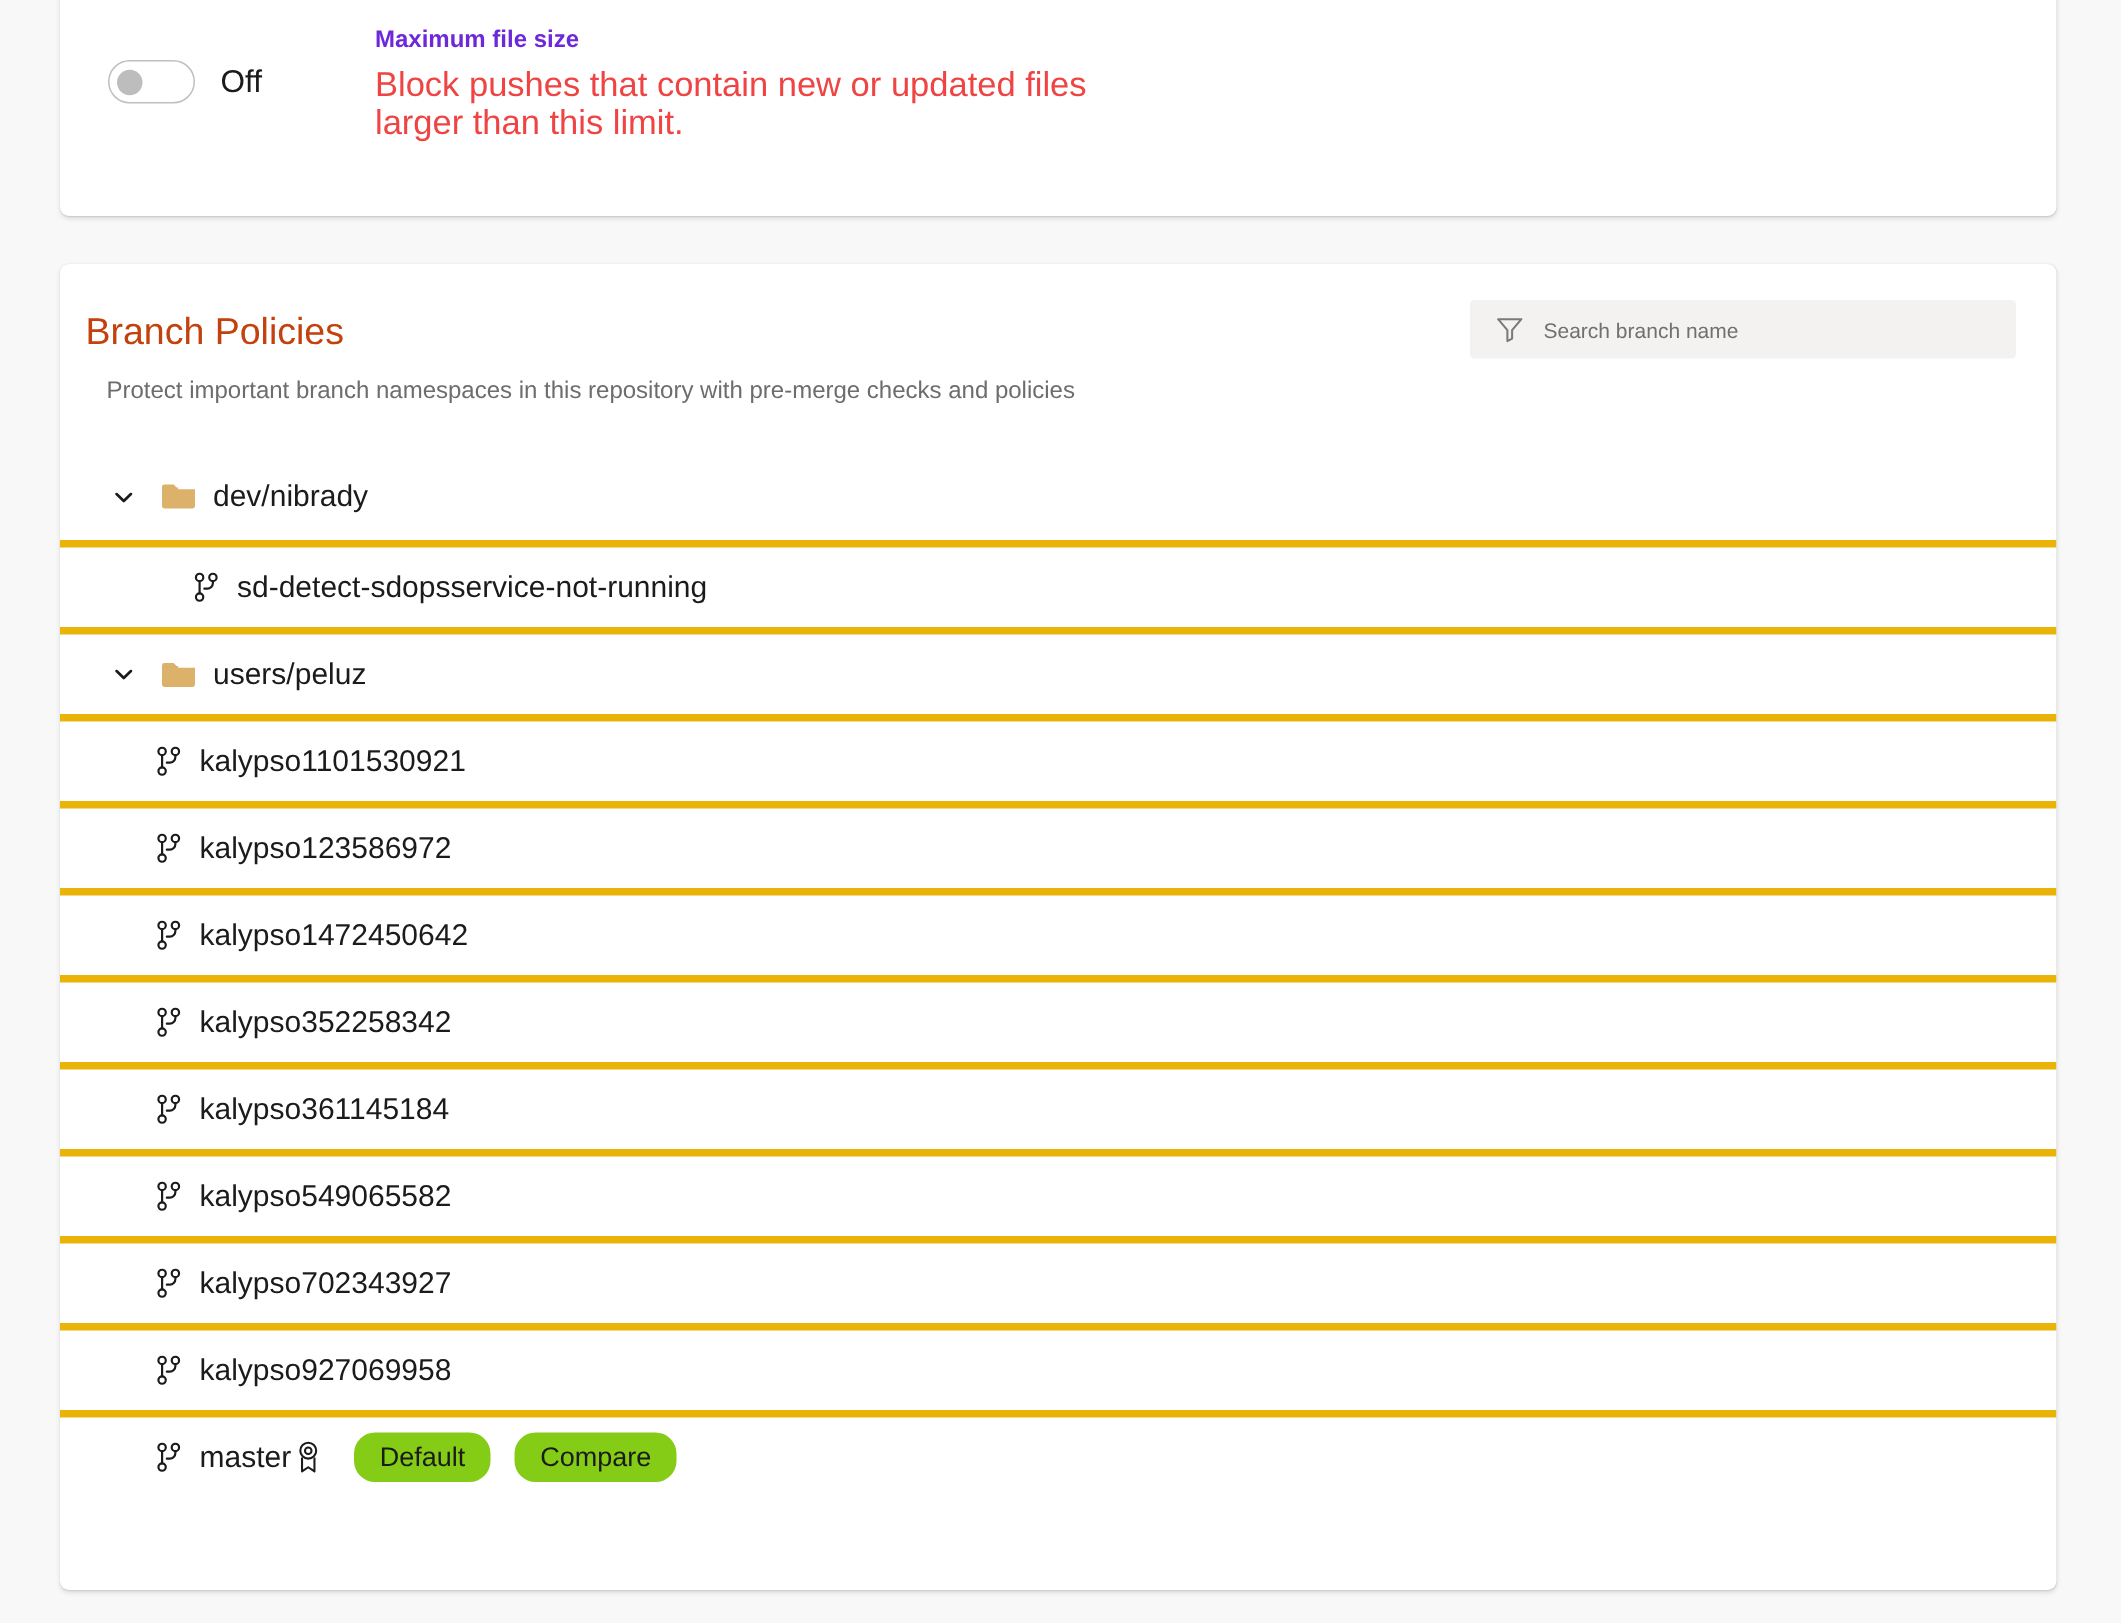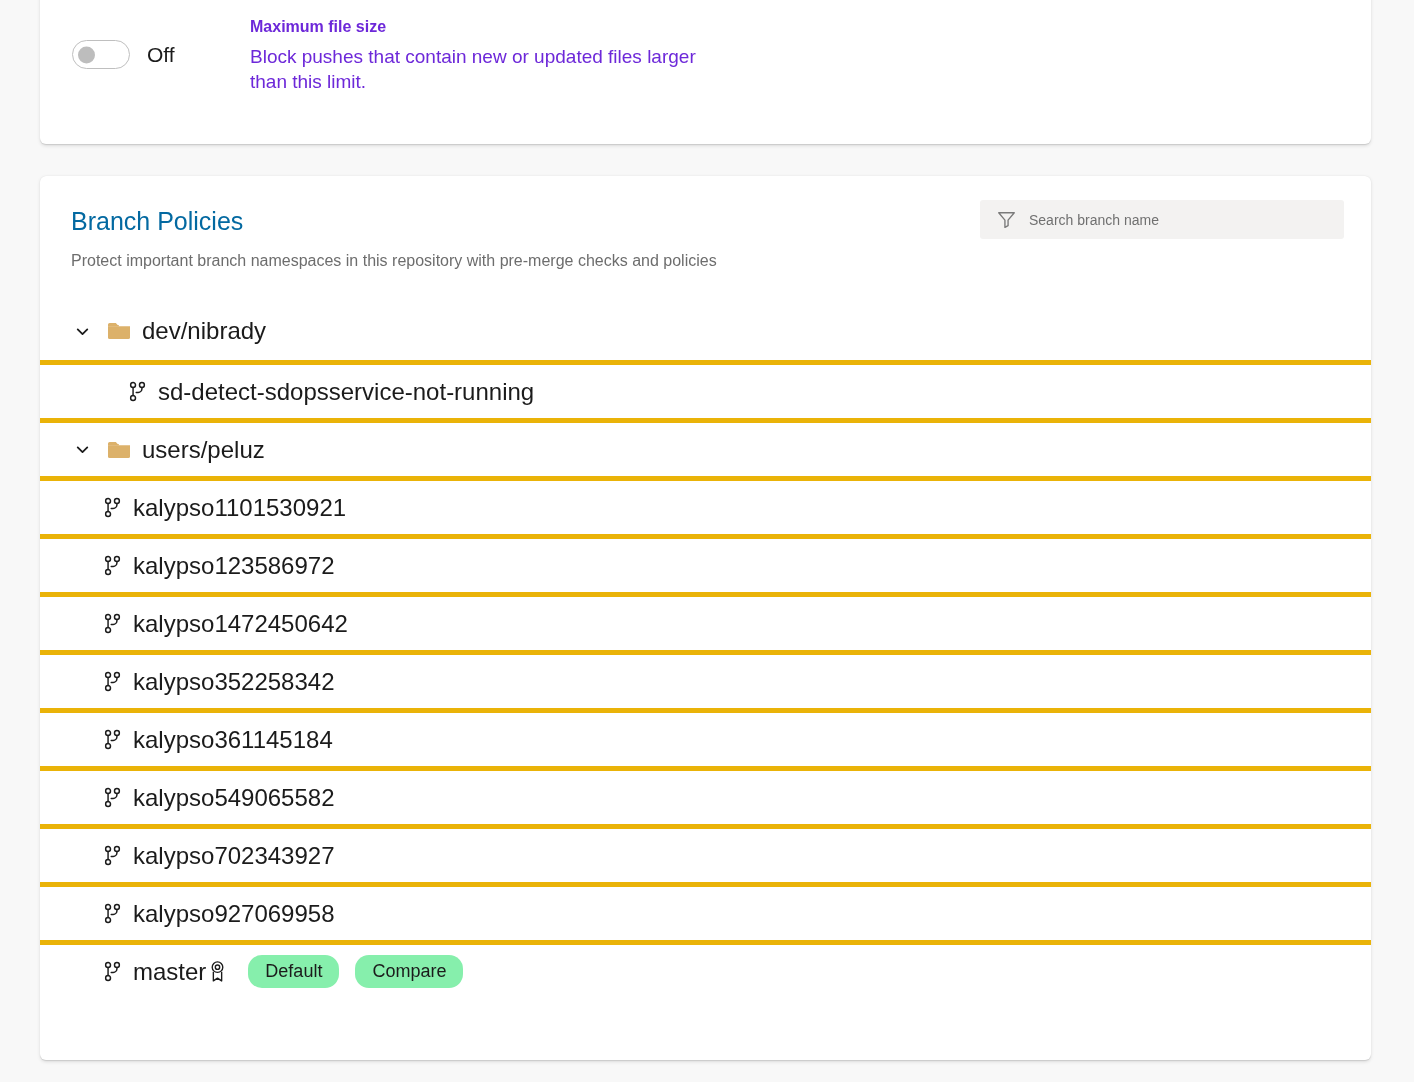--- a/index.html
+++ b/index.html
@@ -80,45 +80,45 @@
     margin-left: 0;
   }
   .setting-title {
     font-size: 16px;
     font-weight: bold;
     color: #6d28d9;
     line-height: 26px;
     margin: 0 0 4px 0;
   }
   .setting-desc {
-    font-size: 19px;
-    color: #6d28d9;
+    font-size: 23px;
+    color: #ef4444;
     line-height: 25px;
     width: 478px;
     margin: 0;
   }
 
   
   #branch-policies-card {
     left: 40px;
     top: 176px;
     width: 1331px;
     height: 884px;
     overflow: hidden;
   }
   .bp-header {
     position: relative;
     height: 126px;
   }
   .bp-title {
     position: absolute;
-    left: 31px;
+    left: 17px;
     top: 30px;
     font-size: 25px;
-    color: #0369a1;
+    color: #c2410c;
     line-height: 30px;
   }
   .bp-desc {
     position: absolute;
     left: 31px;
     top: 72px;
     font-size: 16px;
     color: #6d6d6d;
     line-height: 26px;
   }
@@ -194,33 +194,33 @@
     align-items: center;
     flex: 0 0 auto;
   }
   .branch-icon {
     margin-right: 11px;
     display: inline-flex;
     align-items: center;
     flex: 0 0 auto;
   }
   .row-label {
-    font-size: 24px;
+    font-size: 20px;
     color: #1b1b1b;
     line-height: 24px;
     white-space: nowrap;
   }
   .medal-icon {
     margin-left: 3px;
     display: inline-flex;
     align-items: center;
   }
   .pill {
     margin-left: 16px;
-    background: #86efac;
+    background: #84cc16;
     border-radius: 14px;
     padding: 5px 17px 6px 17px;
     font-size: 18px;
     color: #1b1b1b;
     line-height: 22px;
     white-space: nowrap;
     cursor: pointer;
   }
   .pill.first-pill { margin-left: 22px; }
 </style>

